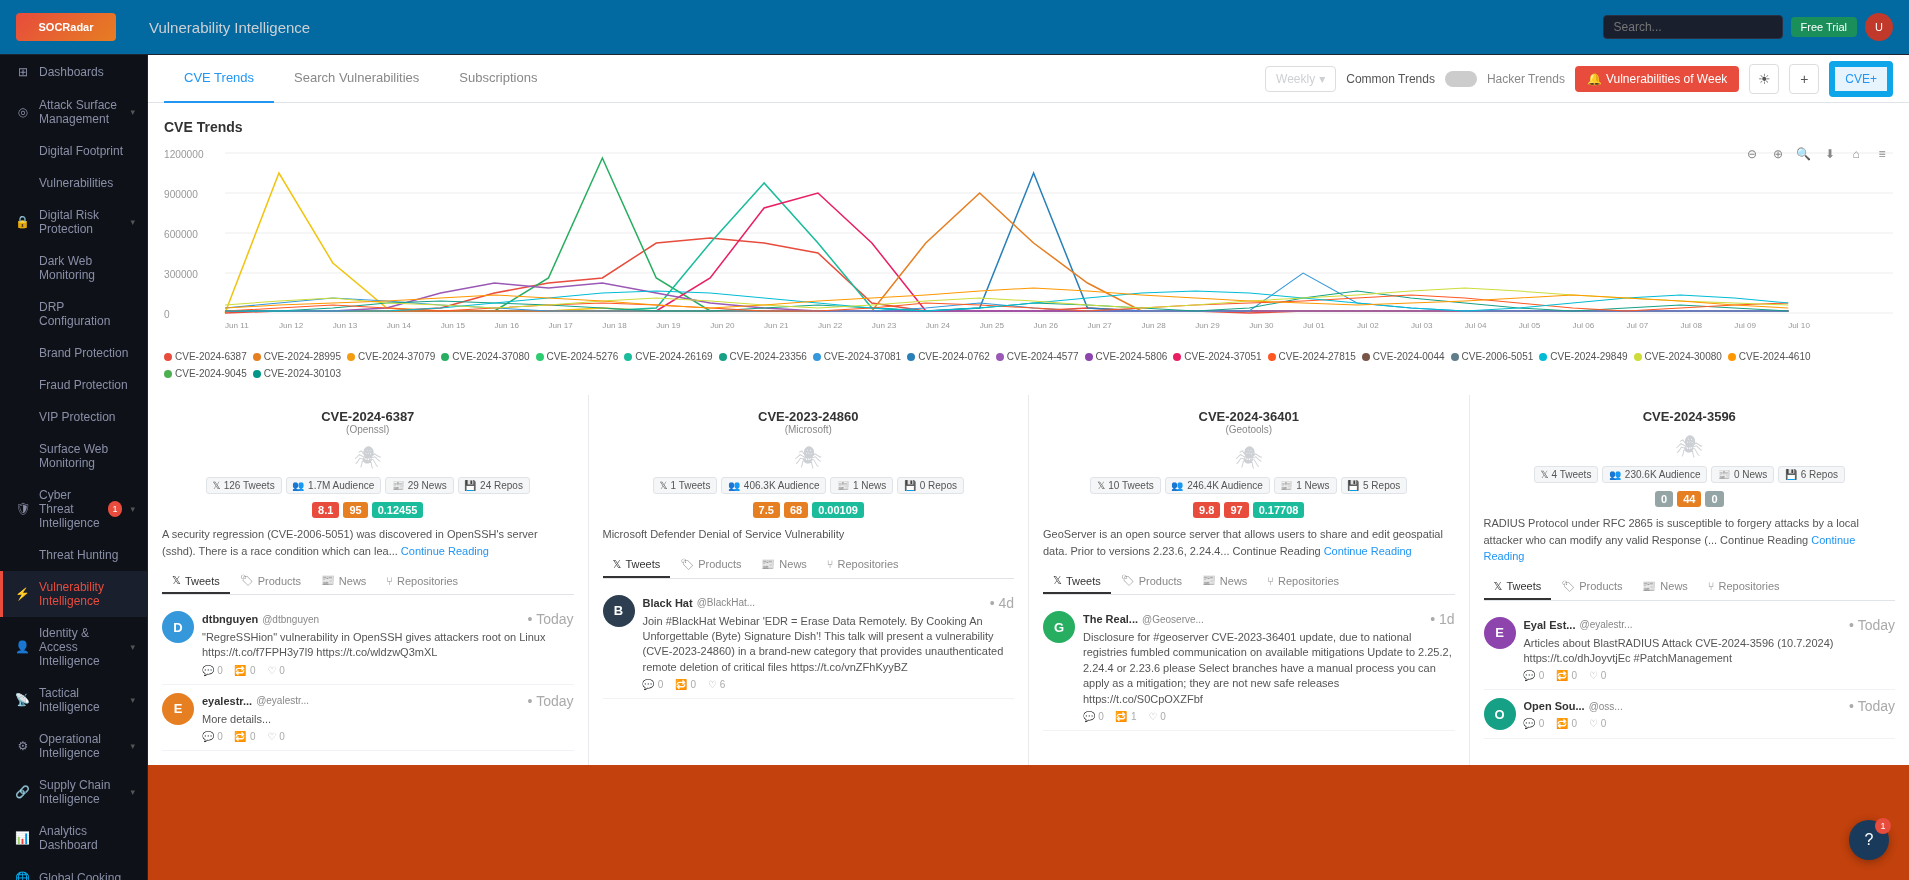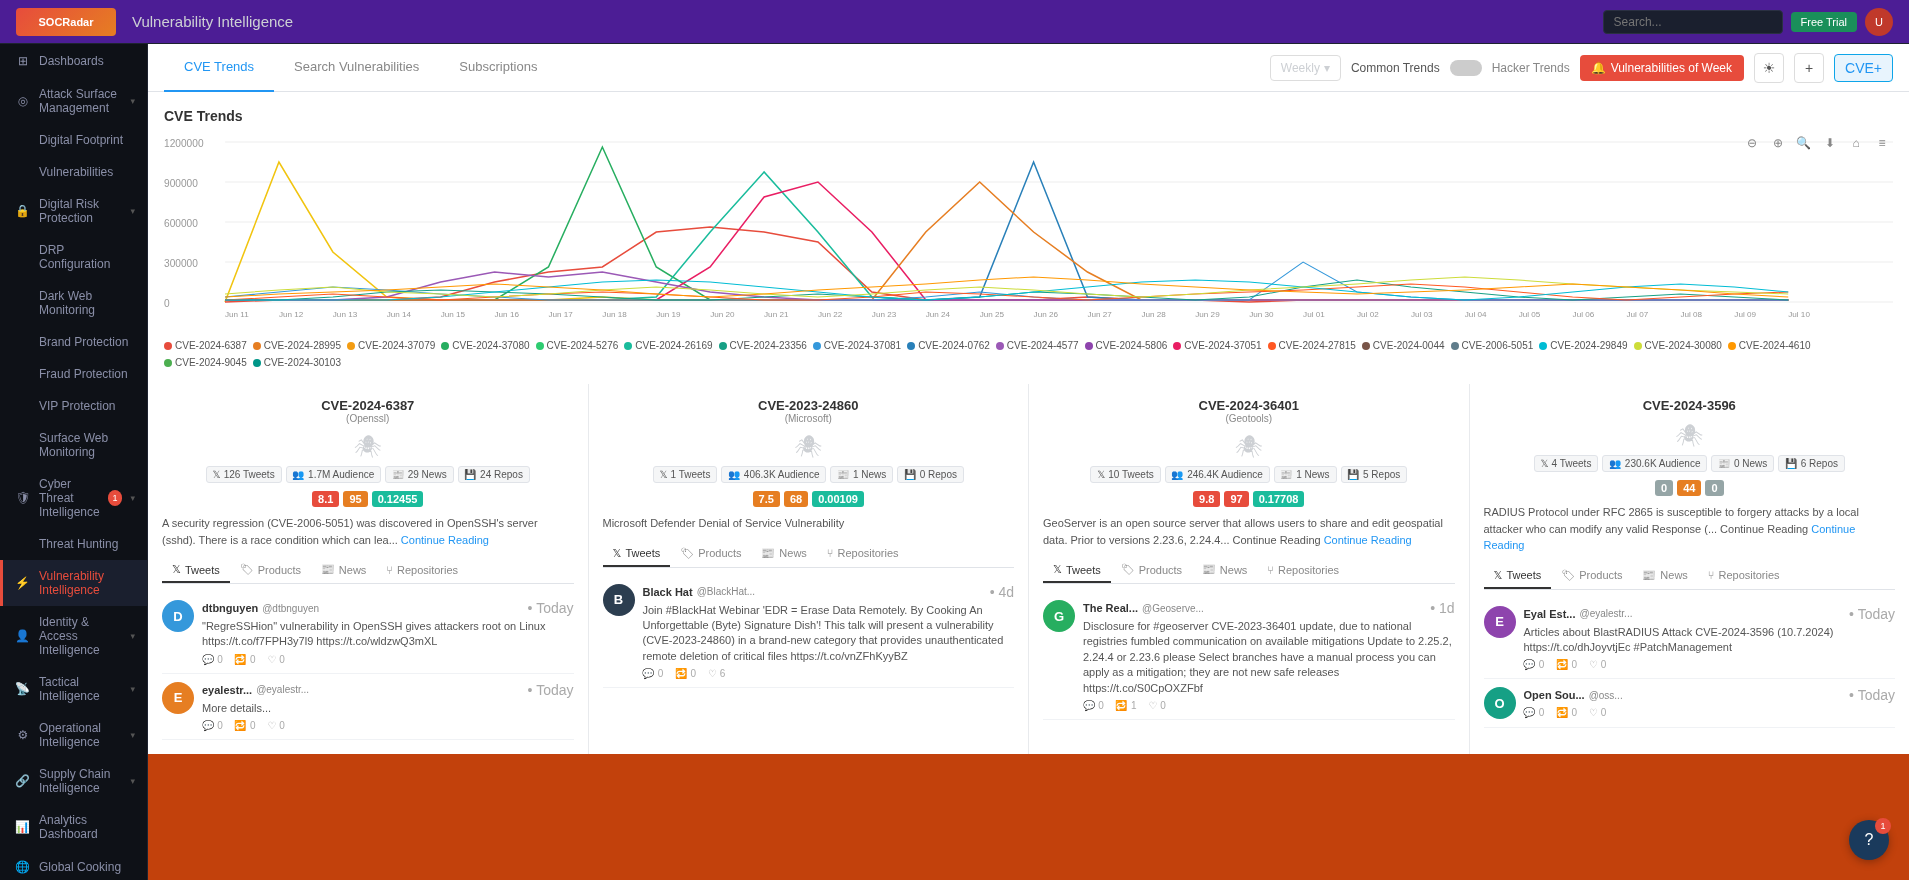--- a/index.html
+++ b/index.html
@@ -1,19 +1,19 @@
 <!DOCTYPE html>
 <html><head>
   <meta charset="utf-8">
   <style>
     * { box-sizing: border-box; margin: 0; padding: 0; }
     body { font-family: -apple-system, BlinkMacSystemFont, 'Segoe UI', sans-serif; background: #0e1117; color: #cdd0d4; font-size: 13px; display: flex; flex-direction: column; height: 100vh; overflow: hidden; }
 
     
-    .topbar { background: #4c1d95; height: 44px; display: flex; align-items: center; padding: 0 16px; border-bottom: 1px solid #1e2330; flex-shrink: 0; }
+    .topbar { background: #0369a1; height: 55px; display: flex; align-items: center; padding: 0 16px; border-bottom: 1px solid #1e2330; flex-shrink: 0; gap: 17px; }
     .topbar-logo { display: flex; align-items: center; gap: 8px; }
     .logo-img { width: 100px; height: 28px; background: linear-gradient(135deg, #e74c3c, #e67e22); border-radius: 4px; display: flex; align-items: center; justify-content: center; color: white; font-size: 11px; font-weight: bold; }
     .topbar-title { color: #cdd0d4; font-size: 15px; font-weight: 500; margin-left: 16px; }
     .topbar-right { margin-left: auto; display: flex; align-items: center; gap: 8px; }
     .topbar-search { background: #1a1f2e; border: 1px solid #2a3042; border-radius: 4px; padding: 4px 10px; color: #888; font-size: 12px; width: 180px; }
     .topbar-btn { background: #1a8f5a; border: none; color: white; padding: 4px 10px; border-radius: 4px; font-size: 11px; cursor: pointer; }
     .topbar-avatar { width: 28px; height: 28px; background: #c0392b; border-radius: 50%; display: flex; align-items: center; justify-content: center; color: white; font-size: 11px; }
 
     
     .layout { display: flex; flex: 1; overflow: hidden; }
@@ -35,21 +35,21 @@
     .tabs-bar { background: white; border-bottom: 1px solid #e0e3e8; display: flex; align-items: center; padding: 0 16px; height: 48px; }
     .tab { padding: 0 20px; height: 48px; display: flex; align-items: center; color: #888; font-size: 13px; cursor: pointer; border-bottom: 2px solid transparent; }
     .tab.active { color: #2196F3; border-bottom-color: #2196F3; }
     .tabs-right { margin-left: auto; display: flex; align-items: center; gap: 10px; }
     .period-selector { background: white; border: 1px solid #ddd; border-radius: 4px; padding: 5px 10px; font-size: 12px; display: flex; align-items: center; gap: 4px; cursor: pointer; }
     .common-trends-btn { color: #555; font-size: 12px; cursor: pointer; font-weight: 500; }
     .toggle-switch { width: 32px; height: 16px; background: #ccc; border-radius: 8px; position: relative; cursor: pointer; }
     .hacker-trends-btn { color: #888; font-size: 12px; cursor: pointer; }
     .vuln-week-btn { background: #e74c3c; color: white; border: none; padding: 6px 12px; border-radius: 4px; font-size: 12px; cursor: pointer; display: flex; align-items: center; gap: 4px; }
     .icon-btn { width: 30px; height: 30px; border: 1px solid #ddd; border-radius: 4px; display: flex; align-items: center; justify-content: center; cursor: pointer; background: white; color: #555; font-size: 14px; }
-    .cve-btn { background: #e8f4fd; border: 1px solid #0ea5e9; color: #2196F3; padding: 5px 10px; border-radius: 4px; font-size: 14px; cursor: pointer; }
+    .cve-btn { background: #e8f4fd; border: 6px solid #0ea5e9; color: #2196F3; padding: 5px 10px; border-radius: 4px; font-size: 12px; cursor: pointer; }
 
     
     .chart-section { background: white; margin: 0; padding: 16px; }
     .chart-title { font-size: 14px; color: #333; font-weight: 600; margin-bottom: 8px; }
     .chart-container { position: relative; height: 200px; }
     .chart-toolbar { position: absolute; top: 0; right: 0; display: flex; gap: 4px; }
     .chart-toolbar-btn { width: 22px; height: 22px; display: flex; align-items: center; justify-content: center; cursor: pointer; color: #888; font-size: 12px; }
     svg.chart { width: 100%; height: 190px; }
     .chart-legend { display: flex; flex-wrap: wrap; gap: 6px; margin-top: 8px; font-size: 10px; }
     .legend-item { display: flex; align-items: center; gap: 3px; }
@@ -125,24 +125,24 @@
     </div>
     <div class="sidebar-item sidebar-sub">
       <span class="sidebar-label">Vulnerabilities</span>
     </div>
     <div class="sidebar-item">
       <div class="sidebar-icon">🔒</div>
       <span class="sidebar-label">Digital Risk Protection</span>
       <span class="sidebar-chevron">▾</span>
     </div>
     <div class="sidebar-item sidebar-sub">
+      <span class="sidebar-label">Dark Web Monitoring</span>
+    </div>
+    <div class="sidebar-item sidebar-sub">
       <span class="sidebar-label">DRP Configuration</span>
-    </div>
-    <div class="sidebar-item sidebar-sub">
-      <span class="sidebar-label">Dark Web Monitoring</span>
     </div>
     <div class="sidebar-item sidebar-sub">
       <span class="sidebar-label">Brand Protection</span>
     </div>
     <div class="sidebar-item sidebar-sub">
       <span class="sidebar-label">Fraud Protection</span>
     </div>
     <div class="sidebar-item sidebar-sub">
       <span class="sidebar-label">VIP Protection</span>
     </div>

